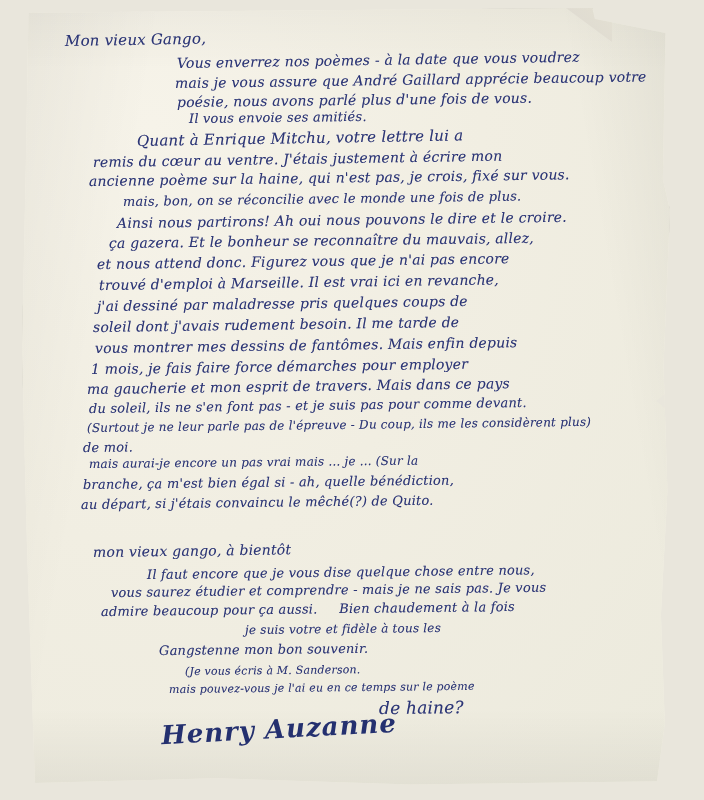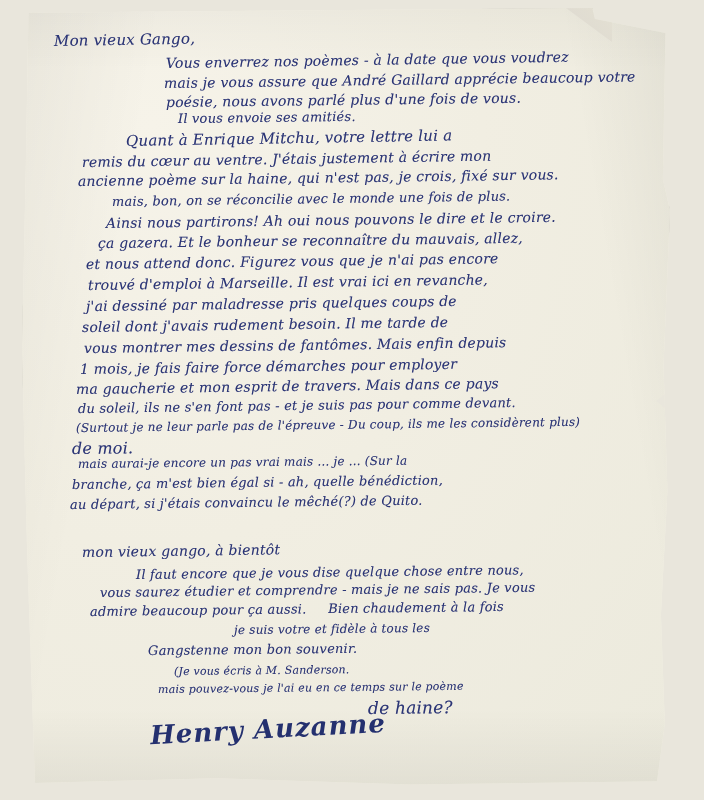--- a/index.html
+++ b/index.html
@@ -67,21 +67,21 @@
     top: 382px;
     width: 14px;
     height: 22px;
     background: #e9e6dc;
     clip-path: polygon(100% 0, 0 50%, 100% 100%);
   }
 
   
   .letter {
     position: absolute;
-    left: 4px; top: 0;
+    left: 15px; top: 0;
     width: 648px;
     height: 778px;
     color: #29347a;
   }
   .ln {
     position: absolute;
     white-space: pre;
     font-family: "DejaVu Serif", serif;
     font-style: italic;
     color: #2b3576;
@@ -126,21 +126,21 @@
       <div class="ln" style="left:72px; top:228px; font-size:14px; transform:rotate(-0.7deg);">ça gazera. Et le bonheur se reconnaître du mauvais, allez,</div>
       <div class="ln" style="left:60px; top:249px; font-size:14px; transform:rotate(-0.8deg);">et nous attend donc. Figurez vous que je n'ai pas encore</div>
       <div class="ln" style="left:62px; top:270px; font-size:14px; transform:rotate(-0.8deg);">trouvé d'emploi à Marseille. Il est vrai ici en revanche,</div>
       <div class="ln" style="left:60px; top:291px; font-size:14px; transform:rotate(-0.8deg);">j'ai dessiné par maladresse pris quelques coups de</div>
       <div class="ln" style="left:56px; top:312px; font-size:14px; transform:rotate(-0.8deg);">soleil dont j'avais rudement besoin. Il me tarde de</div>
       <div class="ln" style="left:58px; top:333px; font-size:14px; transform:rotate(-0.8deg);">vous montrer mes dessins de fantômes. Mais enfin depuis</div>
       <div class="ln" style="left:54px; top:354px; font-size:14px; transform:rotate(-0.8deg);">1 mois, je fais faire force démarches pour employer</div>
       <div class="ln" style="left:50px; top:374px; font-size:14px; transform:rotate(-0.8deg);">ma gaucherie et mon esprit de travers. Mais dans ce pays</div>
       <div class="ln" style="left:52px; top:394px; font-size:13px; transform:rotate(-0.8deg);">du soleil, ils ne s'en font pas - et je suis pas pour comme devant.</div>
       <div class="ln" style="left:50px; top:414px; font-size:12px; transform:rotate(-0.7deg);">(Surtout je ne leur parle pas de l'épreuve - Du coup, ils me les considèrent plus)</div>
-      <div class="ln" style="left:46px; top:433px; font-size:16px; transform:rotate(-0.7deg);">de moi.</div>
+      <div class="ln" style="left:46px; top:433px; font-size:13px; transform:rotate(-0.7deg);">de moi.</div>
       <div class="ln" style="left:52px; top:450px; font-size:12px; transform:rotate(-0.6deg);">mais aurai-je encore un pas vrai mais ... je ... (Sur la</div>
       <div class="ln" style="left:46px; top:470px; font-size:13px; transform:rotate(-0.7deg);">branche, ça m'est bien égal si - ah, quelle bénédiction,</div>
       <div class="ln" style="left:44px; top:490px; font-size:13px; transform:rotate(-0.7deg);">au départ, si j'étais convaincu le mêché(?) de Quito.</div>
       <div class="ln" style="left:44px; top:510px; font-size:13px; transform:rotate(-0.7deg);"></div>
 
       <div class="ln" style="left:56px; top:537px; font-size:14px; transform:rotate(-0.8deg);">mon vieux gango, à bientôt</div>
       <div class="ln" style="left:110px; top:560px; font-size:13px; transform:rotate(-0.7deg);">Il faut encore que je vous dise quelque chose entre nous,</div>
       <div class="ln" style="left:74px; top:578px; font-size:13px; transform:rotate(-0.7deg);">vous saurez étudier et comprendre - mais je ne sais pas. Je vous</div>
       <div class="ln" style="left:64px; top:597px; font-size:13px; transform:rotate(-0.7deg);">admire beaucoup pour ça aussi.     Bien chaudement à la fois</div>
       <div class="ln" style="left:208px; top:616px; font-size:12px; transform:rotate(-0.6deg);">je suis votre et fidèle à tous les</div>

